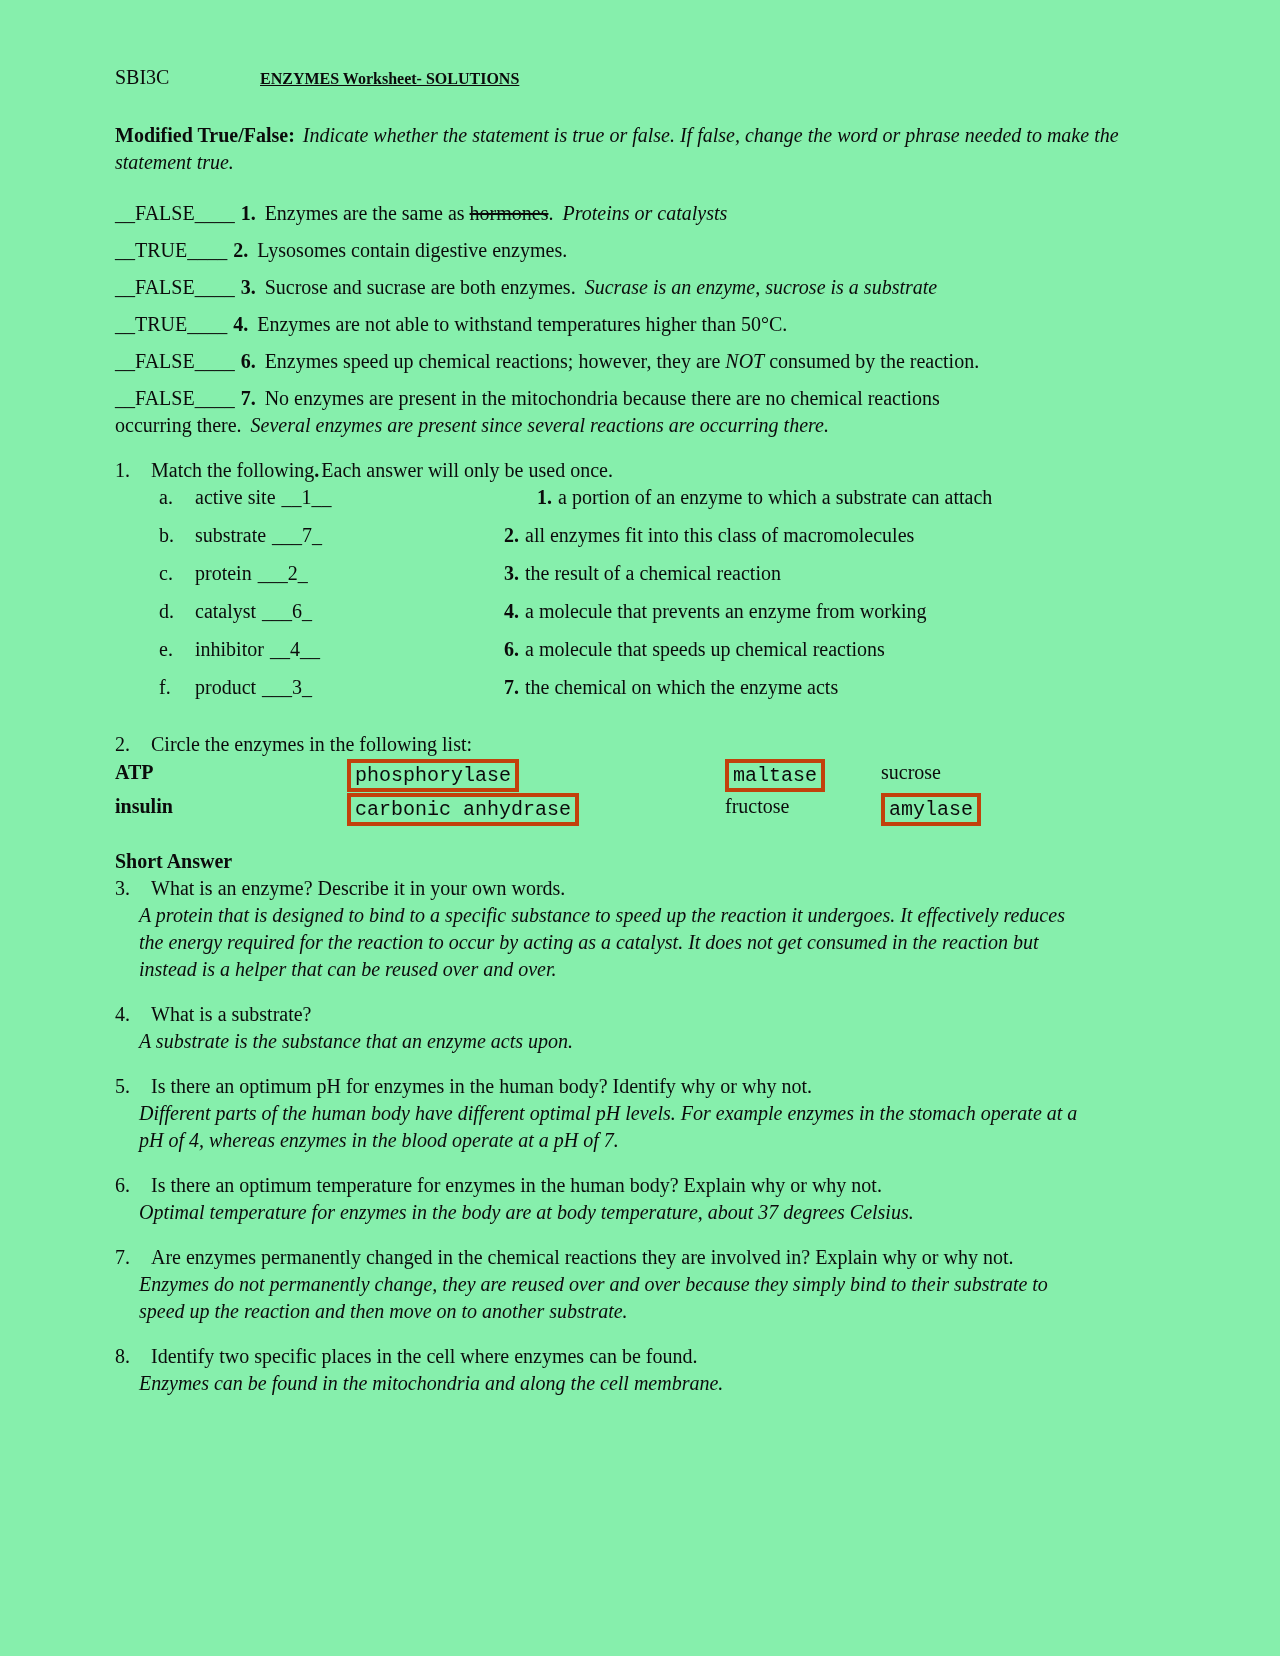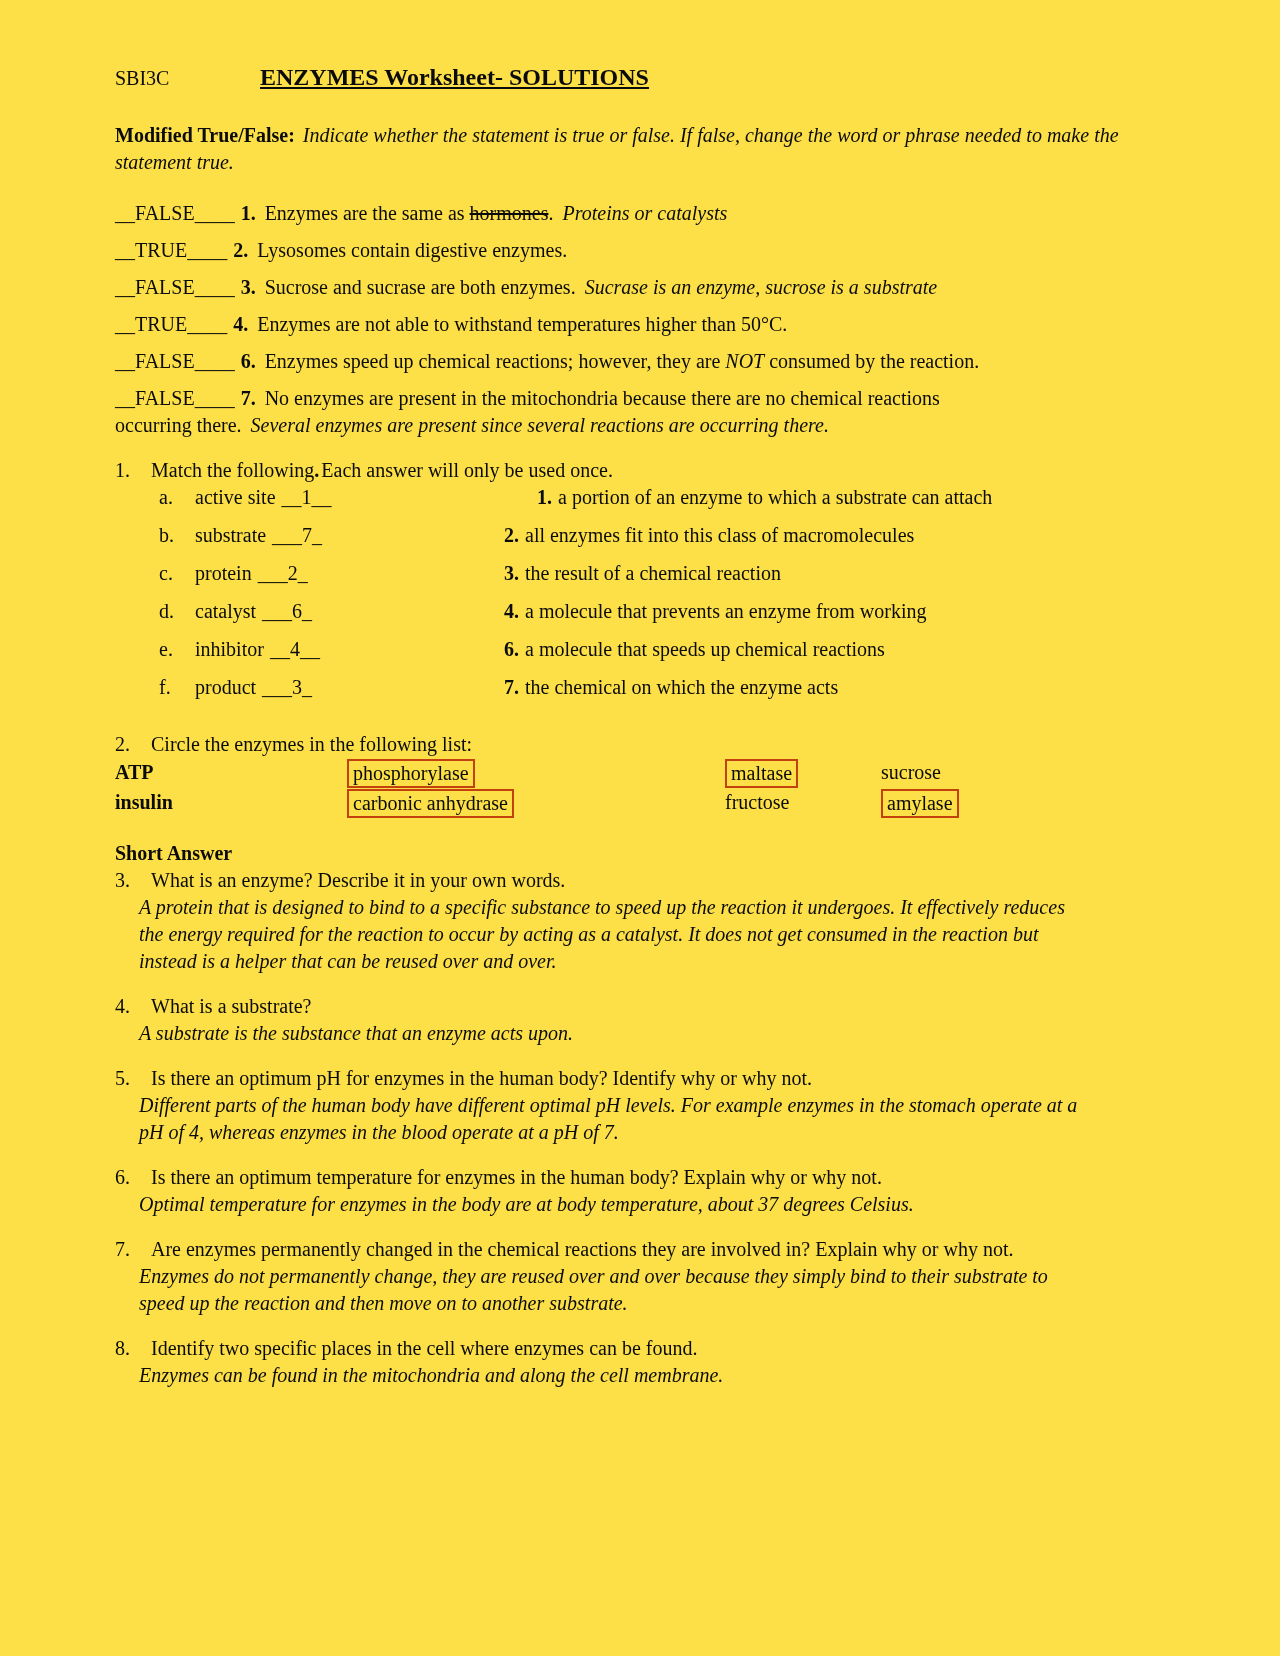--- a/index.html
+++ b/index.html
@@ -1,31 +1,31 @@
 <!DOCTYPE html>
 <html><head>
 <meta charset="utf-8">
 <title>Document</title>
 <style>
   * { box-sizing: border-box; }
   html, body { margin: 0; padding: 0; background: #ffffff; }
   .page {
     width: 1280px;
     height: 1656px;
-    background: #fde047;
+    background: #86efac;
     padding: 64px 48px 40px 115px;
     font-family: "Liberation Serif", serif;
     font-size: 20px;
     line-height: 27px;
     color: #0b0b0b;
   }
   
   .doc-header { display: flex; align-items: baseline; margin: 0 0 30px 0; }
   .course { width: 145px; }
-  .doc-title { font-weight: bold; text-decoration: underline; font-size: 24px; }
+  .doc-title { font-weight: bold; text-decoration: underline; font-size: 16px; }
   
   .intro { max-width: 1055px; margin: 0 0 24px 0; }
   .intro-lead { font-weight: bold; }
   .intro-text { font-style: italic; margin-left: 8px; }
   
   .tf { max-width: 1050px; margin: 0 0 10px 0; }
   .tf-num { font-weight: bold; margin: 0 9px 0 6px; }
   .strike { text-decoration: line-through; }
   .mid-it { font-style: italic; }
   .corr { font-style: italic; margin-left: 9px; }
@@ -40,21 +40,21 @@
   .m-term { width: 309px; flex: 0 0 309px; }
   .m-blank { margin-left: 6px; }
   .m-def-num { font-weight: bold; margin-right: 6px; }
   .def-extra { margin-left: 33px; }
   
   .circle { margin: 30px 0 0 0; }
   .word-row { display: flex; line-height: 28px; align-items: flex-start; }
   .wcell-1 { width: 232px; flex: 0 0 232px; font-weight: bold; }
   .wcell-2 { width: 378px; flex: 0 0 378px; }
   .wcell-3 { width: 156px; flex: 0 0 156px; }
-  .boxed { display: inline-block; border: 2px solid #c2410c; padding: 0 4px; line-height: 25px; margin-top: 1px; }
+  .boxed { display: inline-block; border: 4px solid #c2410c; padding: 0 4px; line-height: 25px; margin-top: 1px; font-family: Liberation Mono, monospace; }
   
   .sa-heading { font-weight: bold; margin: 22px 0 0 0; }
   .sa { margin: 0 0 18px 0; }
   .sa-q { display: flex; max-width: 1050px; }
   .sa-a { margin-left: 24px; max-width: 950px; font-style: italic; }
 </style>
 </head>
 <body>
 
 <div class="page">

